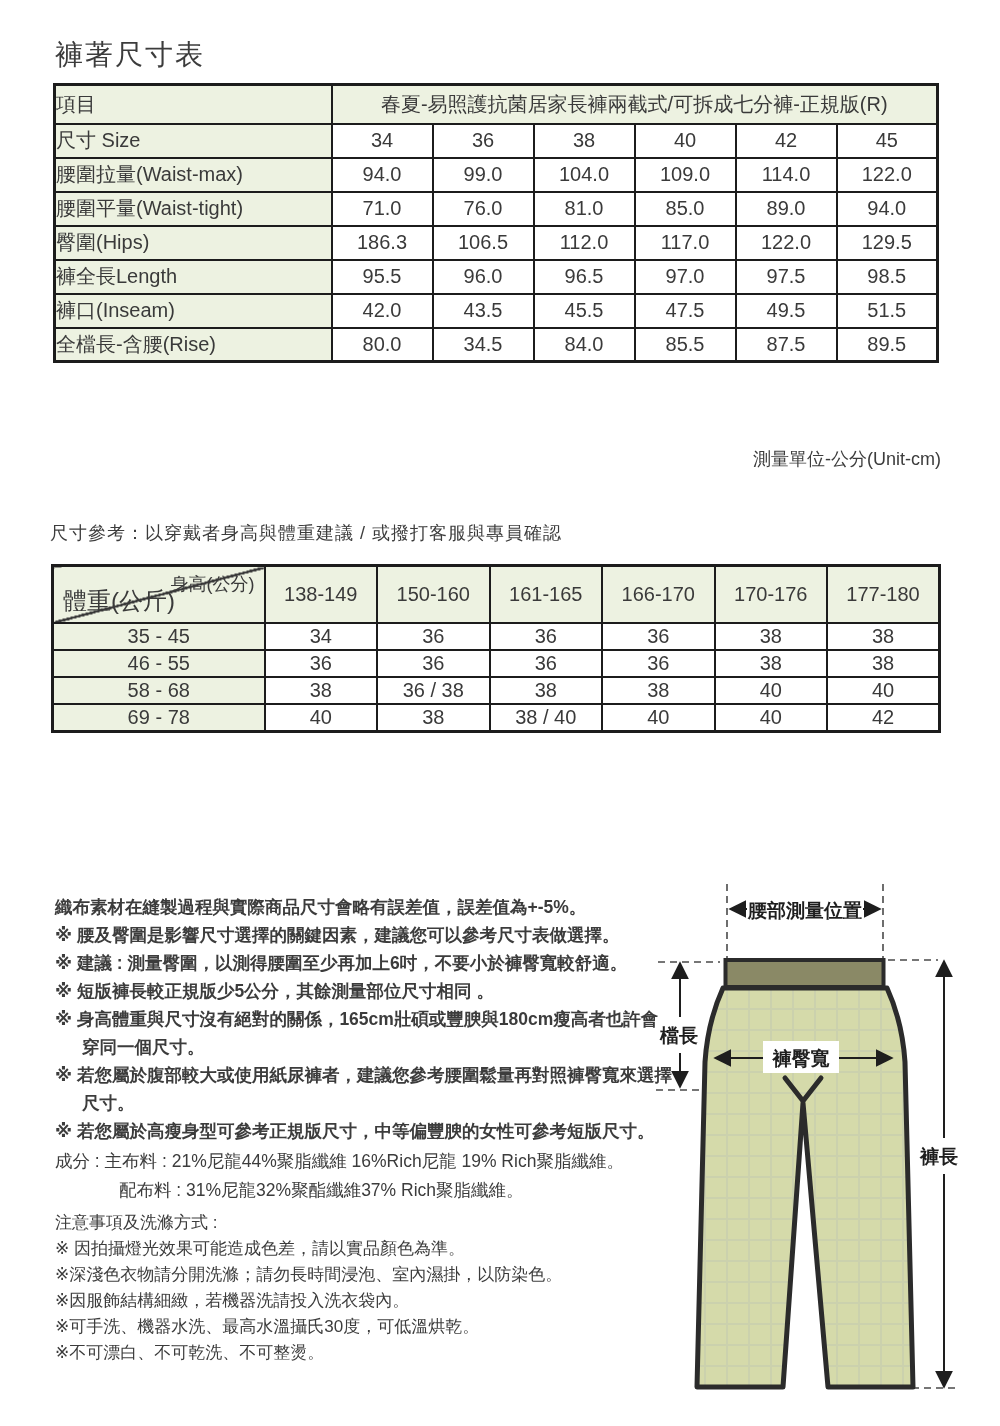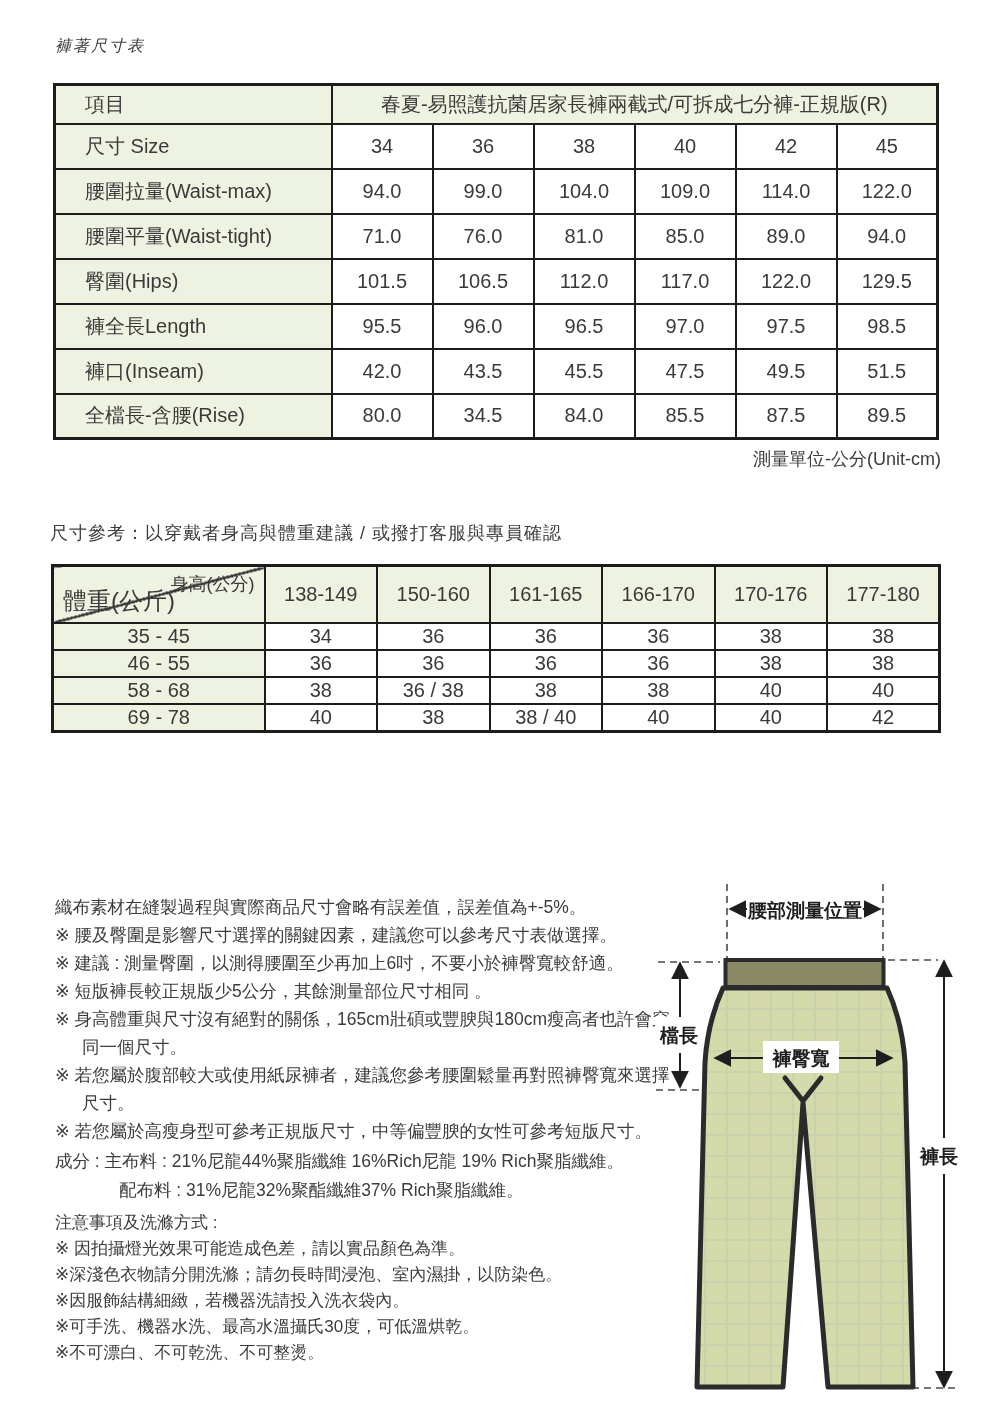--- a/index.html
+++ b/index.html
@@ -11,50 +11,50 @@
     --fabric-grid:#cbd1ad;
     --outline:#2b2b2b;
   }
   html,body{margin:0;padding:0;}
   body{
     width:1000px;height:1426px;position:relative;background:#fff;
     font-family:"Liberation Sans","DejaVu Sans",sans-serif;color:var(--text);
     overflow:hidden;
   }
   .abs{position:absolute;}
-  .page-title{left:55px;top:36px;font-size:16px;letter-spacing:2px;color:#3c3c3c;font-style:italic;}
+  .page-title{left:55px;top:36px;font-size:28px;letter-spacing:2px;color:#3c3c3c;}
   table{border-collapse:collapse;table-layout:fixed;}
   td{overflow:hidden;white-space:nowrap;}
   
   .t1{left:53px;top:83px;width:886px;border:3px solid var(--border);}
   .t1 td{border:2px solid var(--border);font-size:20px;}
-  .t1 tr{height:45px;}
+  .t1 tr{height:34px;}
   .t1 tr.hdr{height:39px;}
-  .label-cell{background:var(--header-bg);text-align:left;padding-left:29px;}
+  .label-cell{background:var(--header-bg);text-align:left;padding-left:0;}
   .value-cell{background:#fff;text-align:center;}
   .prod-cell{background:var(--header-bg);text-align:center;font-size:20px;}
   .unit-note{top:447px;right:59px;font-size:18px;color:#3c3c3c;}
   
   .ref-title{left:50px;top:521px;font-size:18px;color:#3c3c3c;letter-spacing:1px;}
   .t2{left:51px;top:564px;width:890px;border:3px solid var(--border);}
   .t2 td{border:2px solid var(--border);font-size:20px;}
   .t2 tr{height:26px;}
   .t2 tr.hdr{height:57px;}
   .t2 .col-hdr{background:var(--header-bg);text-align:center;}
   .t2 .row-label{background:var(--header-bg);text-align:center;}
   .corner{
     background:var(--header-bg);position:relative;padding:0;
     background-image:linear-gradient(to bottom right,
       transparent calc(50% - 1.3px), #3a3a3a calc(50% - 1.3px),
       #3a3a3a calc(50% + 1.3px), transparent calc(50% + 1.3px));
   }
   .corner .hi{position:absolute;top:5px;right:9px;font-size:18px;}
   .corner .wt{position:absolute;bottom:5px;left:9px;font-size:24px;}
   
-  .notes{left:55px;top:893px;width:620px;font-size:17.5px;line-height:28px;color:#3c3c3c;}
+  .notes{left:55px;top:893px;width:620px;font-size:17.5px;line-height:28px;color:#3c3c3c;font-weight:bold;}
   .note{padding-left:27px;text-indent:-27px;}
   .comp{left:55px;top:1147px;width:620px;font-size:17.5px;line-height:29px;color:#3c3c3c;}
   .comp .l2{padding-left:64px;}
   .care{left:55px;top:1210px;width:620px;font-size:17px;line-height:26px;color:#3c3c3c;}
   
   .diagram{left:630px;top:876px;}
   .dlabel{font-size:19px;font-weight:bold;fill:#1e1e1e;}
 </style>
 </head>
 <body>
@@ -98,21 +98,21 @@
         <td class="label-cell">腰圍平量(Waist-tight)</td>
         <td class="value-cell">71.0</td>
         <td class="value-cell">76.0</td>
         <td class="value-cell">81.0</td>
         <td class="value-cell">85.0</td>
         <td class="value-cell">89.0</td>
         <td class="value-cell">94.0</td>
       </tr>
       <tr>
         <td class="label-cell">臀圍(Hips)</td>
-        <td class="value-cell">101.5</td>
+        <td class="value-cell">186.3</td>
         <td class="value-cell">106.5</td>
         <td class="value-cell">112.0</td>
         <td class="value-cell">117.0</td>
         <td class="value-cell">122.0</td>
         <td class="value-cell">129.5</td>
       </tr>
       <tr>
         <td class="label-cell">褲全長Length</td>
         <td class="value-cell">95.5</td>
         <td class="value-cell">96.0</td>

